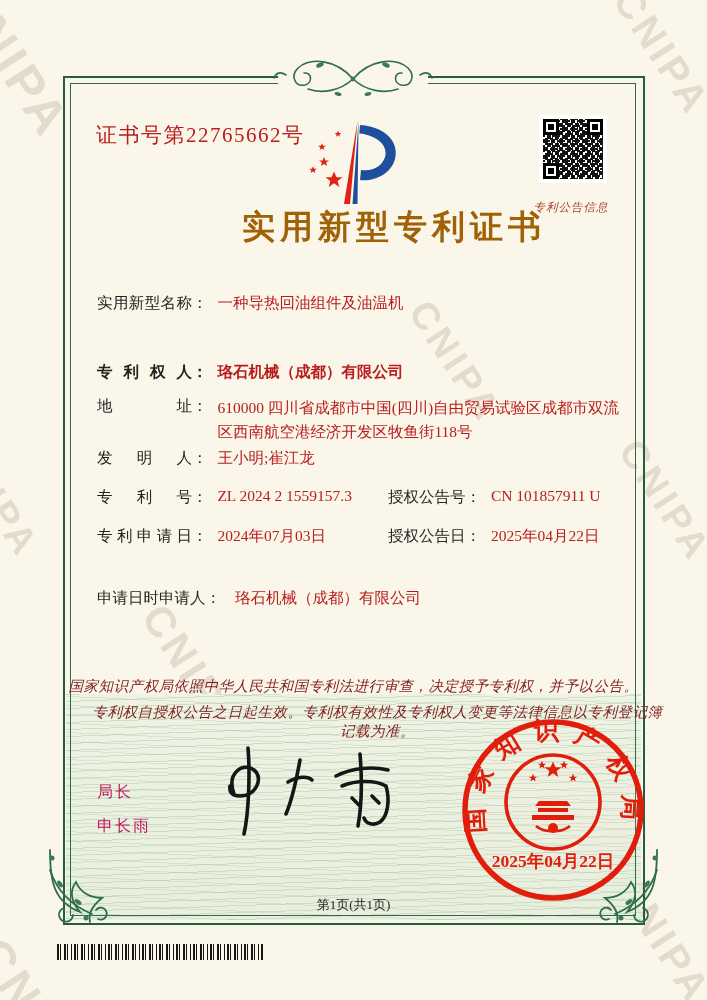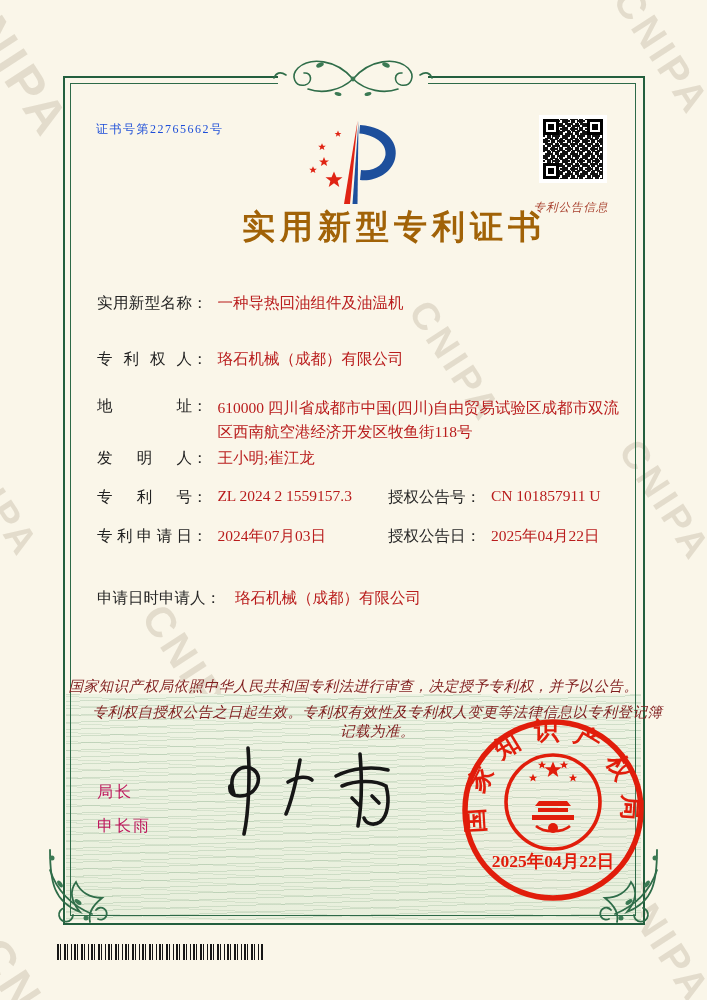--- a/index.html
+++ b/index.html
@@ -20,21 +20,21 @@
   .frame-inner{position:absolute;left:70px;top:83px;width:564px;height:831px;border:1px solid #2d6a48;}
   
   .waves{
     position:absolute;left:66px;top:694px;width:575px;height:226px;
     background:
       repeating-linear-gradient(178deg, rgba(140,175,140,.30) 0 1px, rgba(0,0,0,0) 1px 7px),
       repeating-linear-gradient(182.5deg, rgba(140,175,140,.22) 0 1px, rgba(0,0,0,0) 1px 9px),
       linear-gradient(#eef3e3,#e8efdc);
   }
   
-  .certno{position:absolute;left:96px;top:121px;font-size:12px;letter-spacing:1.5px;color:#1d4ed8;}
+  .certno{position:absolute;left:96px;top:121px;font-size:21px;letter-spacing:1.5px;color:#b91c1c;}
   .logo{position:absolute;left:300px;top:112px;}
   .qr-wrap{position:absolute;left:539px;top:115px;width:64px;height:64px;background:#fff;padding:2px;}
   .qr{
     position:relative;width:60px;height:60px;margin:2px;
     background:
       repeating-conic-gradient(#111 0 25%, rgba(0,0,0,0) 0 50%) 0 0/8px 8px,
       repeating-conic-gradient(#151515 0 25%, #fff 0 50%) 2px 1px/5px 5px;
   }
   .qf{position:absolute;width:10px;height:10px;border:3px solid #000;background:#fff;}
   .qf::after{content:"";position:absolute;left:2px;top:2px;width:6px;height:6px;background:#000;}
@@ -164,21 +164,21 @@
     </div>
   </div>
   <div class="qr-label">专利公告信息</div>
 
   <div class="title">实用新型专利证书</div>
 
   <div class="row" style="top:293px;">
     <span class="jl">实用新型名称</span><span class="colon">：</span>
     <span class="val">一种导热回油组件及油温机</span>
   </div>
-  <div class="row" style="top:349px;">
+  <div class="row" style="top:362px;font-weight:bold;">
     <span class="jl">专利权人</span><span class="colon">：</span>
     <span class="val">珞石机械（成都）有限公司</span>
   </div>
   <div class="row" style="top:396px;">
     <span class="jl">地址</span><span class="colon">：</span>
     <span class="val wrap">610000 四川省成都市中国(四川)自由贸易试验区成都市双流区西南航空港经济开发区牧鱼街118号</span>
   </div>
   <div class="row" style="top:448px;">
     <span class="jl">发明人</span><span class="colon">：</span>
     <span class="val">王小明;崔江龙</span>
@@ -242,16 +242,17 @@
       <use href="#st2" transform="translate(122,64) scale(0.42)"></use>
       <polygon points="84,92 120,92 116,87 88,87"></polygon>
       <rect x="87" y="94" width="30" height="4"></rect>
       <rect x="81" y="101" width="42" height="5"></rect>
       <circle cx="102" cy="114" r="5"></circle>
       <path d="M85,112 C93,119 111,119 119,112" fill="none" stroke="#e11d0b" stroke-width="2.6"></path>
     </g>
     <text x="102" y="153" text-anchor="middle" font-size="17.5" font-weight="700" fill="#e11d0b" font-family="Liberation Serif, DejaVu Serif, serif">2025年04月22日</text>
   </svg>
 
+  <div class="footer">第1页(共1页)</div>
 
   <div class="barcode"></div>
 
 </div>
 
 </body></html>

